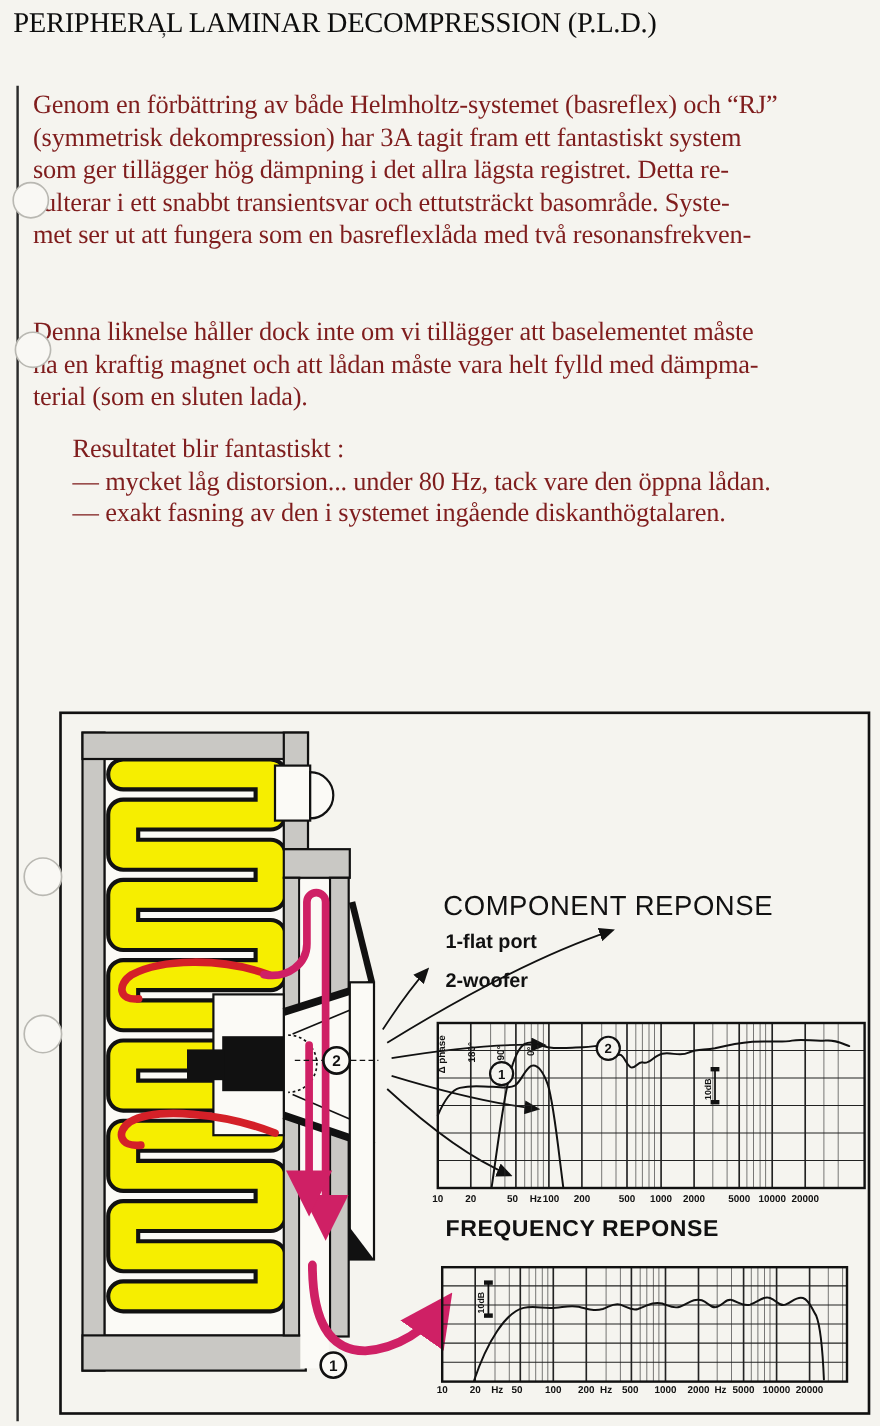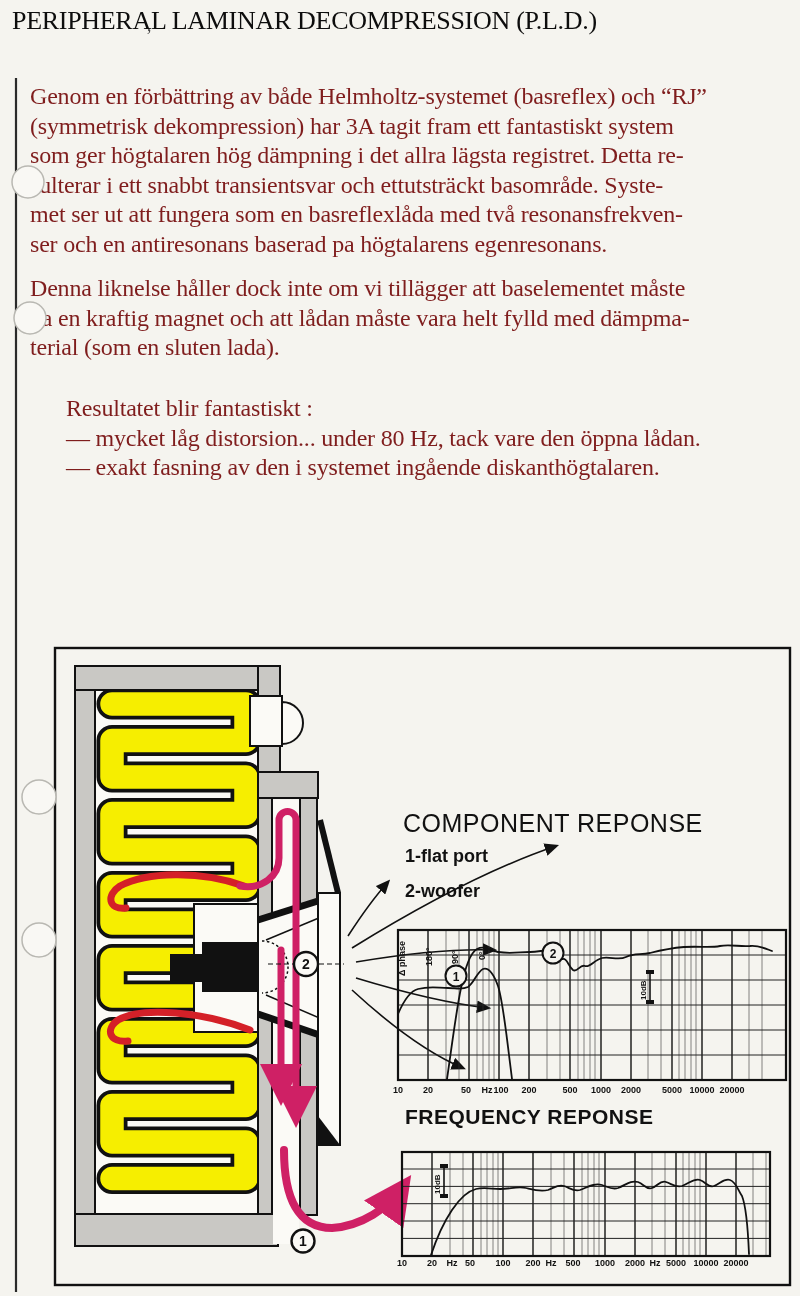--- a/index.html
+++ b/index.html
@@ -9,21 +9,21 @@
     font-family:"Liberation Serif",serif;color:#1a1a1a;
   }
   .title{
     position:absolute;left:12px;top:6px;width:780px;
     font-family:"Liberation Serif",serif;font-weight:normal;
     font-size:26px;letter-spacing:-0.3px;color:#0d0d0d;
   }
   .stray{position:absolute;left:146px;top:26px;font-size:18px;color:#444;}
   .bodytext{position:absolute;left:30px;width:766px;font-size:24px;line-height:29.5px;letter-spacing:-0.2px;color:#7f1d1d;}
   .p1{top:82px;}
-  .p2{top:274px;}
+  .p2{top:288px;}
   .p3{top:394px;margin-left:36px;}
   .bodytext div{white-space:nowrap;}
   svg.overlay{position:absolute;left:0;top:0;pointer-events:none;}
   text{font-family:"Liberation Sans",sans-serif;fill:#111;}
   .g-major{stroke:#222;stroke-width:1.5;fill:none;}
   .g-minor{stroke:#333;stroke-width:0.7;fill:none;opacity:.85;}
   .g-h{stroke:#222;stroke-width:1;fill:none;}
   .g-frame{fill:none;stroke:#111;stroke-width:2.2;}
   .curve{fill:none;stroke:#111;stroke-width:1.8;stroke-linejoin:round;stroke-linecap:round;}
   .ticklbl{font-size:9px;font-weight:bold;}
@@ -34,24 +34,23 @@
 </style>
 </head>
 <body>
 
 <div class="title">PERIPHERAL LAMINAR DECOMPRESSION (P.L.D.)</div>
 <div class="stray">’</div>
 
 <div class="bodytext p1">
   <div>Genom en förbättring av både Helmholtz-systemet (basreflex) och “RJ”</div>
   <div>(symmetrisk dekompression) har 3A tagit fram ett fantastiskt system</div>
-  <div>som ger högtalaren hög dämpning i det allra lägsta registret. Detta re-</div>
+  <div>som ger tillägger hög dämpning i det allra lägsta registret. Detta re-</div>
   <div>sulterar i ett snabbt transientsvar och ettutsträckt basområde. Syste-</div>
   <div>met ser ut att fungera som en basreflexlåda med två resonansfrekven-</div>
-  <div>ser och en antiresonans baserad pa högtalarens egenresonans.</div>
 </div>
 
 <div class="bodytext p2">
   <div>Denna liknelse håller dock inte om vi tillägger att baselementet måste</div>
   <div>ha en kraftig magnet och att lådan måste vara helt fylld med dämpma-</div>
   <div>terial (som en sluten lada).</div>
 </div>
 
 <div class="bodytext p3">
   <div>Resultatet blir fantastiskt :</div>

